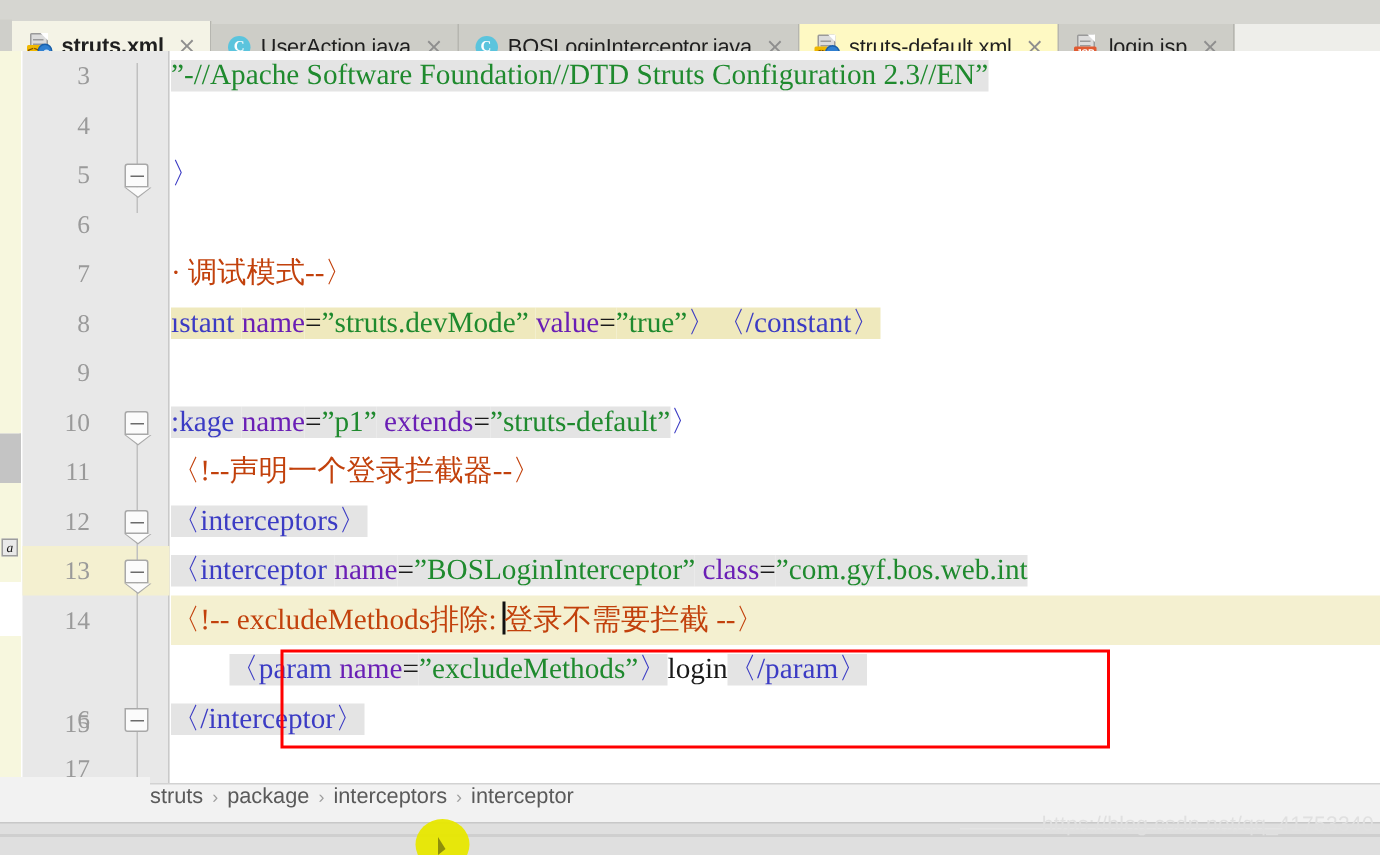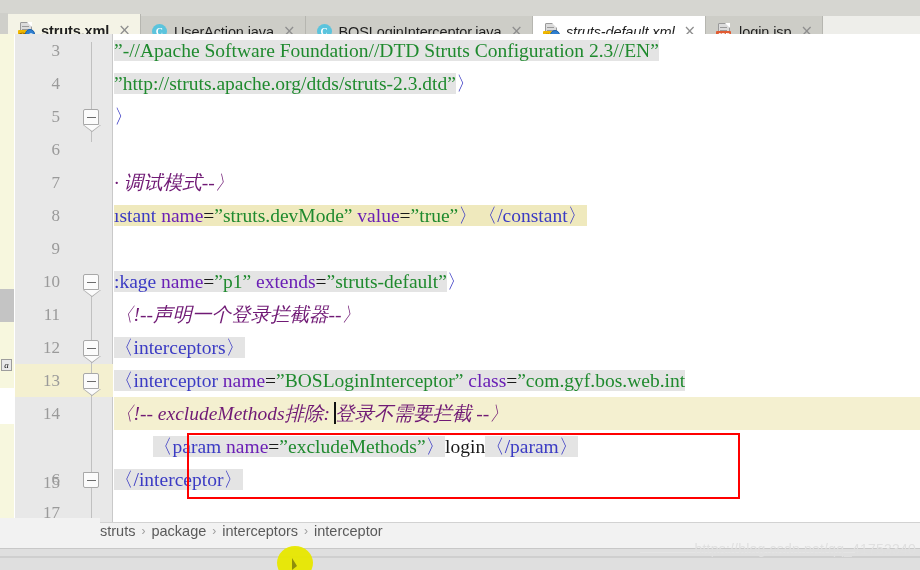--- a/index.html
+++ b/index.html
@@ -142,21 +142,21 @@
     font-size: 19.5px; line-height: 33px;
   }
   .row.hl { background: #f4f0d0; }
   .seg { display: inline; }
   .hlbg { background: #e4e4e4; }
   .hlbg-y { background: #efe9bd; }
   .k-tag { color: #3b3bc4; }
   .k-attr { color: #6a1fb5; }
   .k-str { color: #1f8a2e; }
   .k-txt { color: #1a1a1a; }
-  .k-cmt { color: #701a75; font-style: italic; }
+  .k-cmt { color: #c2410c; }
   .k-brk { color: #3b3bc4; }
 
   .caret {
     display: inline-block; width: 2px; height: 22px; background: #111;
     vertical-align: -4px; margin: 0 -1px;
   }
 
   .redbox {
     position: absolute; border: 2px solid #ff0000; pointer-events: none;
   }
@@ -229,21 +229,21 @@
     </div>
 
     <div class="tab">
       <span class="ic">
         <span class="jcircle">C</span>
       </span>
       <span class="tlabel">BOSLoginInterceptor.java</span>
       <span class="closex">×</span>
     </div>
 
-    <div class="tab" style="background:#ffffff;font-style:italic;">
+    <div class="tab" style="background:#fef9c3;">
       <span class="ic">
         <span class="page"></span>
           <span class="lines"></span>
         <span class="xmlbadge">&lt;&gt;</span>
           <span class="gear"></span>
       </span>
       <span class="tlabel">struts-default.xml</span>
       <span class="closex">×</span>
     </div>
 
@@ -306,21 +306,20 @@
       <div class="fold start" style="top:339px;">
           <span class="minus"></span>
         </div>
       <div class="fold end" style="top:438px;">
           <span class="minus"></span>
         </div>
     </div>
 
     <div class="code" id="code-area">
         <div class="row" style="top: 0px;"><span class="seg k-str hlbg">”-//Apache Software Foundation//DTD Struts Configuration 2.3//EN”</span></div>
-        <div class="row" style="top: 33px;"><span class="seg k-str hlbg">”http://struts.apache.org/dtds/struts-2.3.dtd”</span><span class="seg k-brk">〉</span></div>
         <div class="row" style="top: 66px;"><span class="seg k-brk">〉</span></div>
         <div class="row" style="top: 99px;"></div>
         <div class="row" style="top: 132px;"><span class="seg k-cmt">· 调试模式--〉</span></div>
         <div class="row" style="top: 165px;"><span class="seg k-tag hlbg-y">ıstant </span><span class="seg k-attr hlbg-y">name</span><span class="seg k-txt hlbg-y">=</span><span class="seg k-str hlbg-y">”struts.devMode”</span><span class="seg k-txt hlbg-y"> </span><span class="seg k-attr hlbg-y">value</span><span class="seg k-txt hlbg-y">=</span><span class="seg k-str hlbg-y">”true”</span><span class="seg k-tag hlbg-y">〉〈/constant〉</span></div>
         <div class="row" style="top: 198px;"></div>
         <div class="row" style="top: 231px;"><span class="seg k-tag hlbg">:kage </span><span class="seg k-attr hlbg">name</span><span class="seg k-txt hlbg">=</span><span class="seg k-str hlbg">”p1”</span><span class="seg k-txt hlbg"> </span><span class="seg k-attr hlbg">extends</span><span class="seg k-txt hlbg">=</span><span class="seg k-str hlbg">”struts-default”</span><span class="seg k-tag">〉</span></div>
         <div class="row" style="top: 264px;"><span class="seg k-cmt">   〈!--声明一个登录拦截器--〉</span></div>
         <div class="row" style="top: 297px;"><span class="seg k-tag hlbg">〈interceptors〉</span></div>
         <div class="row" style="top: 330px;"><span class="seg k-tag hlbg">    〈interceptor </span><span class="seg k-attr hlbg">name</span><span class="seg k-txt hlbg">=</span><span class="seg k-str hlbg">”BOSLoginInterceptor”</span><span class="seg k-txt hlbg"> </span><span class="seg k-attr hlbg">class</span><span class="seg k-txt hlbg">=</span><span class="seg k-str hlbg">”com.gyf.bos.web.int</span></div>
         <div class="row hl" style="top: 363px;"><span class="seg k-cmt">       〈!-- excludeMethods排除: </span><span class="caret"></span><span class="seg k-cmt">登录不需要拦截 --〉</span></div>

